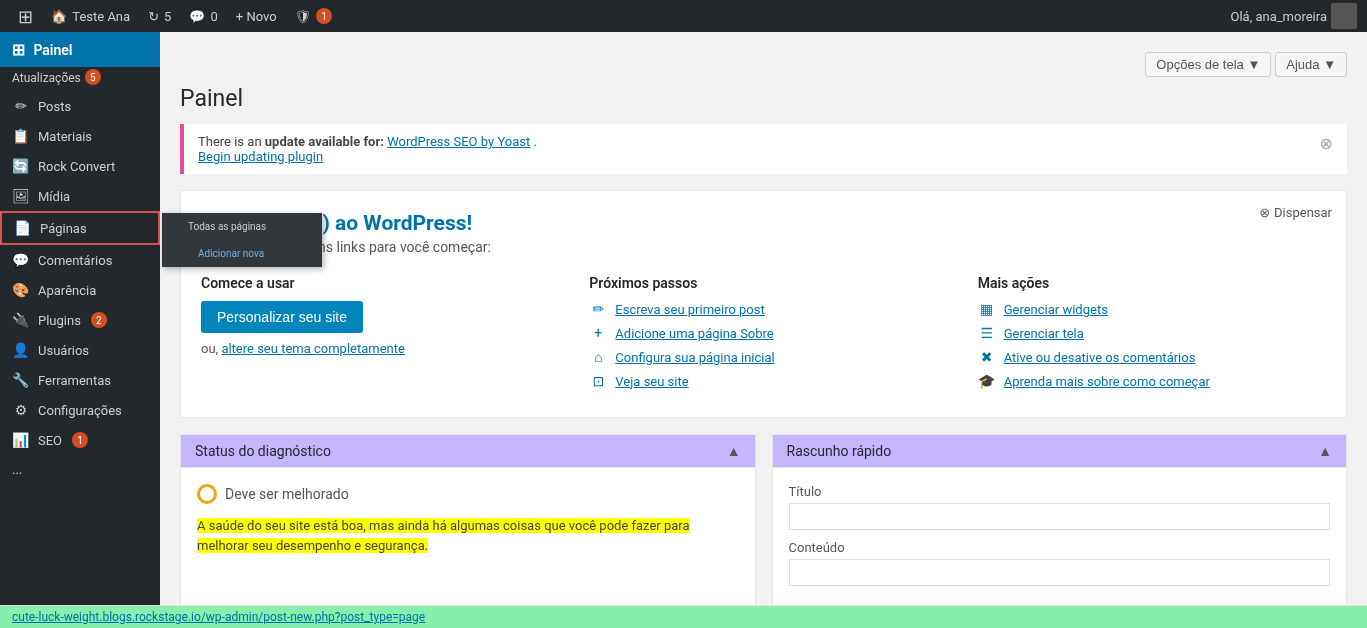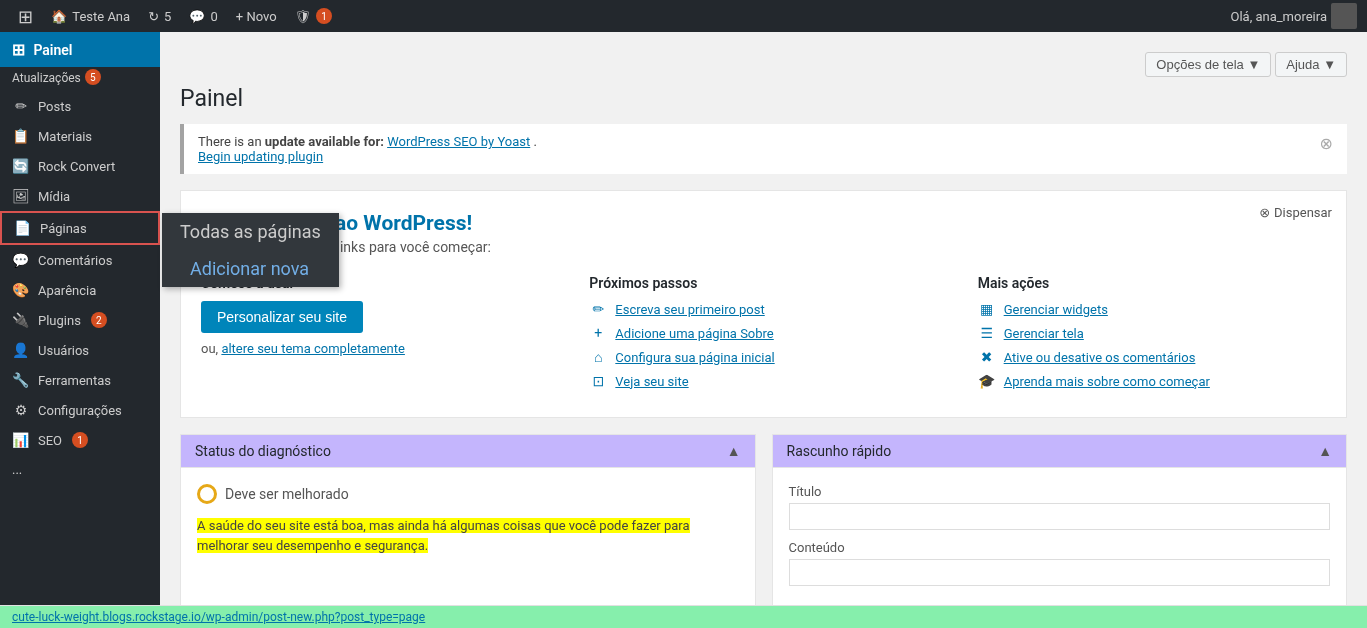--- a/index.html
+++ b/index.html
@@ -57,38 +57,38 @@
     }
     .sidebar-updates { color: #ccc; font-size: 12px; padding: 2px 12px 6px 12px; display: flex; align-items: flex-end; gap: 4px; }
 
     
     .sidebar-dropdown {
       position: absolute; left: 160px; top: 0;
       background: #32373c; min-width: 160px;
       z-index: 999; box-shadow: 2px 2px 6px rgba(0,0,0,0.3);
     }
     .sidebar-dropdown-item {
-      padding: 8px 18px; color: #ccc; cursor: pointer; font-size: 18px; white-space: nowrap;
+      padding: 8px 26px; color: #ccc; cursor: pointer; font-size: 10px; white-space: nowrap;
     }
     .sidebar-dropdown-item.active { color: #72aee6; margin-left: 10px; }
 
     
     #wpcontent { flex: 1; padding: 20px 20px 20px 20px; background: #f1f1f1; }
     .page-title { font-size: 23px; font-weight: 400; color: #23282d; margin-bottom: 12px; }
 
     
     .screen-options-row { display: flex; justify-content: flex-end; gap: 4px; margin-bottom: 8px; }
     .screen-btn {
       background: #f3f5f6; border: 1px solid #ccc; padding: 4px 10px; border-radius: 3px;
       cursor: pointer; font-size: 13px; color: #555; display: flex; align-items: center; gap: 4px;
     }
 
     
     .notice-box {
-      background: #fff; border-left: 4px solid #a3a3a3;
+      background: #fff; border-left: 4px solid #ec4899;
       padding: 10px 14px; margin-bottom: 16px; position: relative;
       display: flex; align-items: flex-start; justify-content: space-between;
     }
     .notice-close { color: #aaa; cursor: pointer; font-size: 16px; }
     .notice-text { font-size: 13px; color: #444; }
     .notice-text a { color: #0073aa; text-decoration: underline; }
 
     
     .welcome-panel {
       background: #fff; padding: 20px; margin-bottom: 16px; position: relative;

